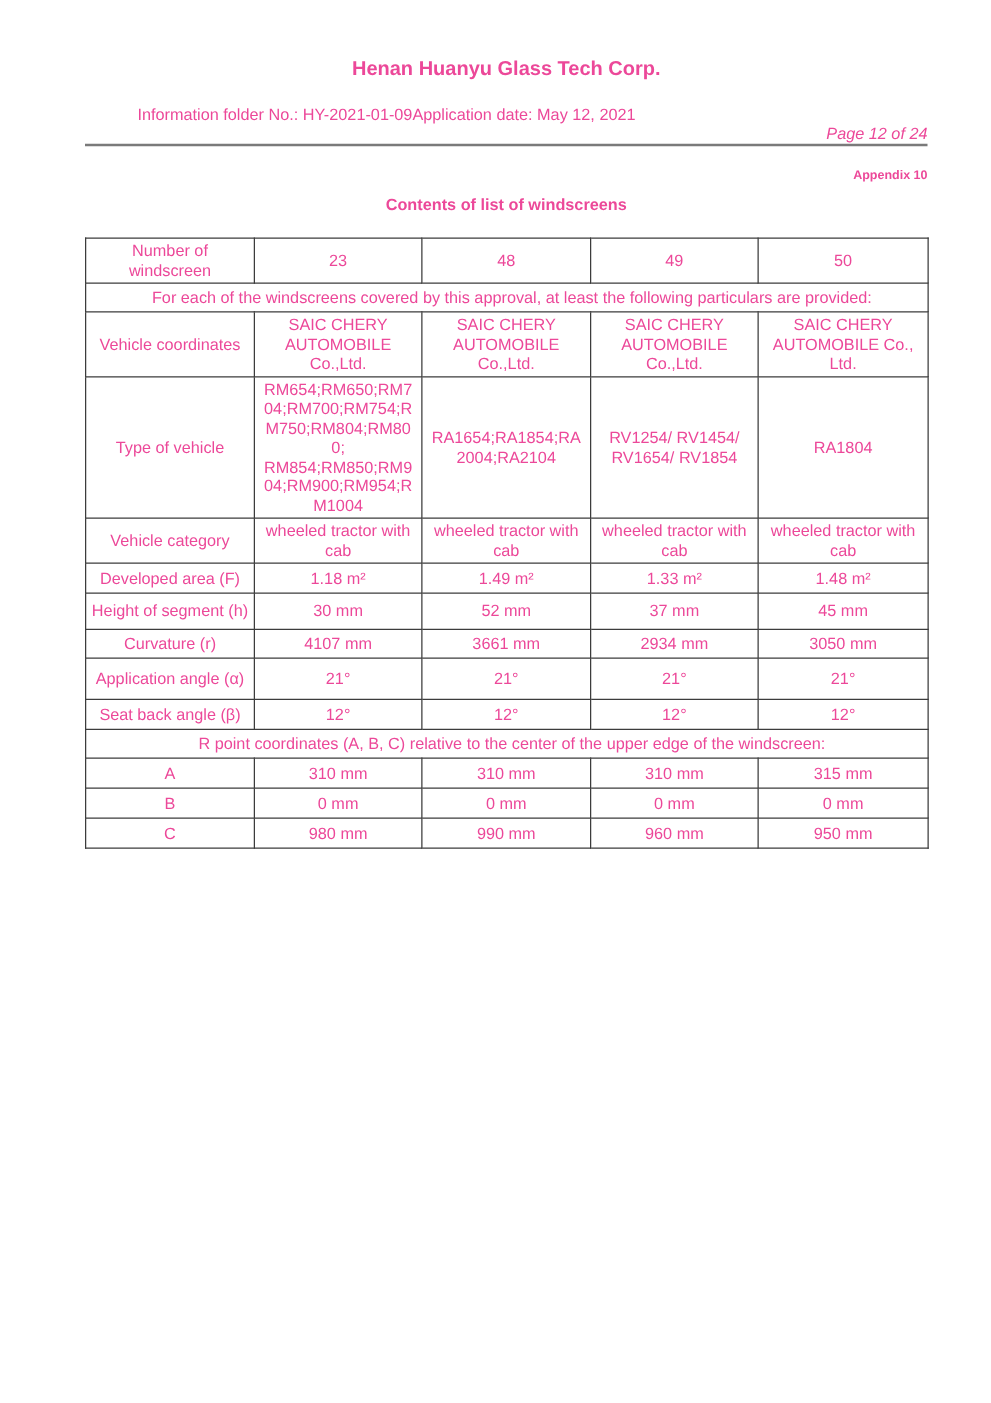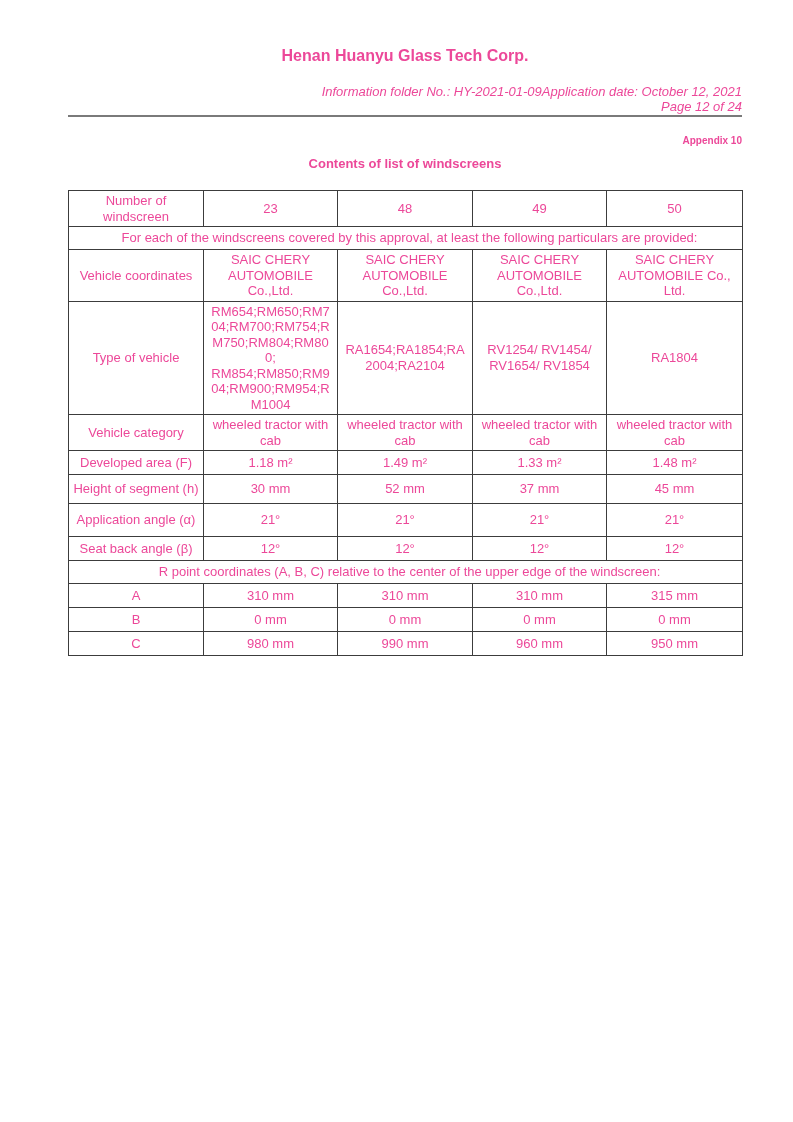--- a/index.html
+++ b/index.html
@@ -22,25 +22,24 @@
   .doc-title {
     margin-top: 46px;
     text-align: center;
     font-size: 16px;
     font-weight: bold;
     line-height: 19px;
   }
   .meta-row {
     margin-top: 19px;
     display: flex;
-    justify-content: flex-end;
+    justify-content: flex-start;
     font-size: 13px;
     line-height: 15px;
     padding-left: 42px;
-    font-style: italic;
   }
   .meta-row-2 {
     text-align: right;
     font-size: 13px;
     line-height: 15px;
     font-style: italic;
   }
   .header-rule {
     margin-top: 1px;
     border: 0;
@@ -86,21 +85,21 @@
 </head>
 <body>
 
 <div class="page">
   <div class="content">
 
     <div class="doc-title">Henan Huanyu Glass Tech Corp.</div>
 
     <div class="meta-row">
       <span>Information folder No.: HY-2021-01-09</span>
-      <span>Application date: October 12, 2021</span>
+      <span>Application date: May 12, 2021</span>
     </div>
     <div class="meta-row-2">Page 12 of 24</div>
 
     <hr class="header-rule">
 
     <div class="appendix-title">Appendix 10</div>
     <div class="table-caption">Contents of list of windscreens</div>
 
     <table class="spec">
       <colgroup>
@@ -158,20 +157,27 @@
       </tr>
 
       <tr style="height:29px">
         <td>Height of segment (h)</td>
         <td>30 mm</td>
         <td>52 mm</td>
         <td>37 mm</td>
         <td>45 mm</td>
       </tr>
 
+      <tr style="height:23px">
+        <td>Curvature (r)</td>
+        <td>4107 mm</td>
+        <td>3661 mm</td>
+        <td>2934 mm</td>
+        <td>3050 mm</td>
+      </tr>
 
       <tr style="height:33px">
         <td>Application angle (α)</td>
         <td>21°</td>
         <td>21°</td>
         <td>21°</td>
         <td>21°</td>
       </tr>
 
       <tr style="height:24px">

